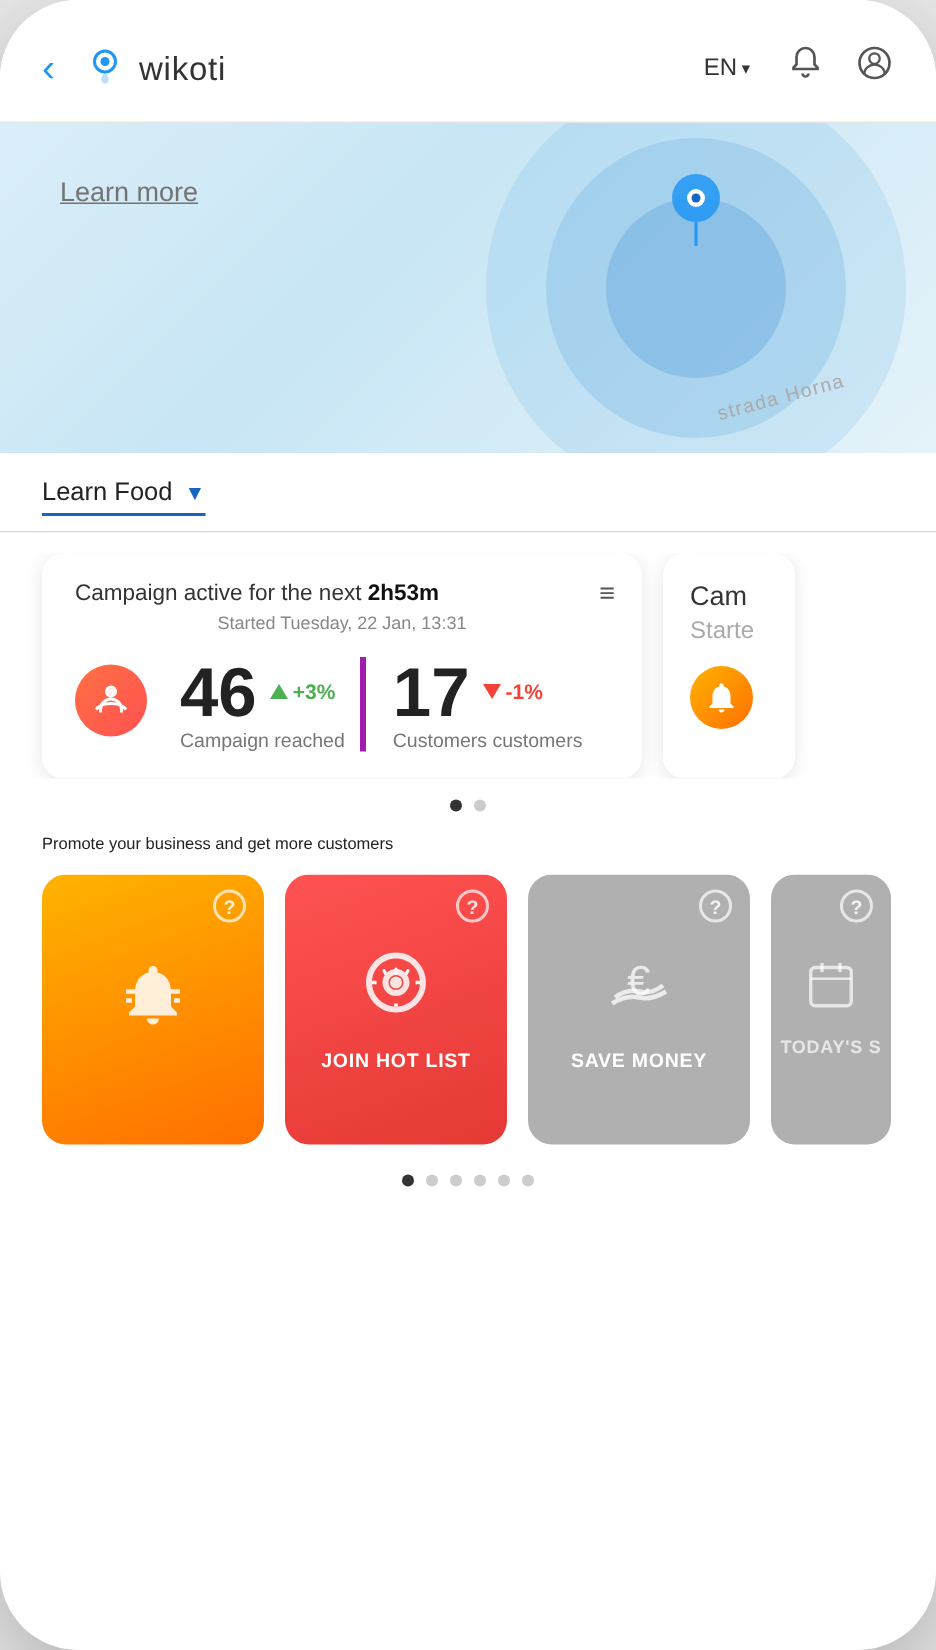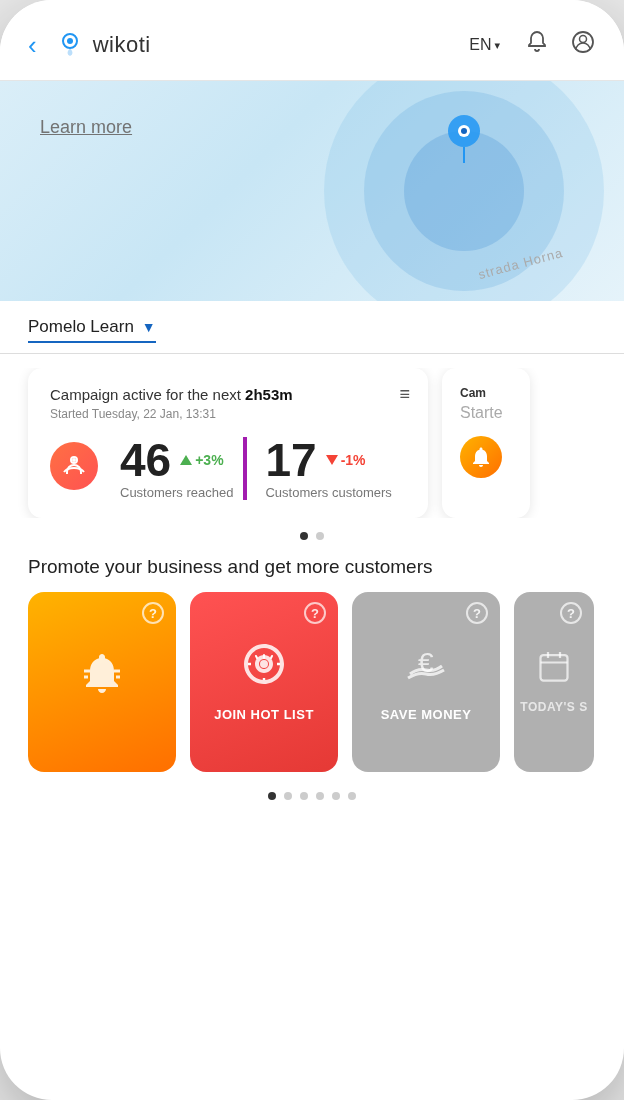--- a/index.html
+++ b/index.html
@@ -226,20 +226,21 @@
       margin-bottom: 4px;
     }
     .campaign-title strong {
       font-weight: 700;
       color: #111;
     }
     .campaign-subtitle {
       font-size: 12px;
       color: #888;
       margin-bottom: 16px;
+      text-align: center;
     }
     .campaign-stats {
       display: flex;
       align-items: flex-start;
       gap: 0;
     }
     .stat-group {
       display: flex;
       flex-direction: column;
       align-items: flex-start;
@@ -305,21 +306,21 @@
     }
     .dot.active {
       background: #333;
     }
     
     .promote-section {
       padding: 8px 28px 0 28px;
       flex: 1;
     }
     .promote-title {
-      font-size: 19px;
+      font-size: 11px;
       font-weight: 500;
       color: #222;
       margin-bottom: 14px;
     }
     .cards-scroll {
       display: flex;
       gap: 14px;
       overflow-x: auto;
       scrollbar-width: none;
       padding-bottom: 10px;
@@ -464,21 +465,21 @@
       </svg>
     </div>
     <div class="map-road-text">strada Horna</div>
     <div class="hello-section">
       <span class="hello-link">Learn more</span>
     </div>
   </div>
 
   <div class="selector-section">
     <div class="selector-label">
-      <span>Pomelo Learn</span>
+      <span>Learn Food</span>
       <span class="selector-chevron">▼</span>
     </div>
   </div>
 
   <div class="campaigns-section">
     <div class="campaigns-scroll">
 
       <div class="campaign-card">
         <div class="campaign-menu">≡</div>
         <div class="campaign-title">
@@ -497,40 +498,40 @@
             <div>
               <div style="display:flex;align-items:center;gap:8px">
                 <span class="stat-number">46</span>
                 <span class="stat-change-up">
                   <svg width="14" height="12" viewBox="0 0 14 12">
                       <path d="M7 1L13 11H1z" fill="#4caf50"></path>
                     </svg>
                   <span>+3%</span>
                 </span>
               </div>
-              <div class="stat-label">Customers reached</div>
+              <div class="stat-label">Campaign reached</div>
             </div>
           </div>
           <div class="stat-group" style="border-left:4px solid #a21caf; padding-left:18px; margin-left:10px;">
             <div style="display:flex;align-items:center;gap:8px">
               <span class="stat-number">17</span>
               <span class="stat-change-down">
                 <svg width="14" height="12" viewBox="0 0 14 12">
                     <path d="M7 11L1 1H13z" fill="#f44336"></path>
                   </svg>
                 <span>-1%</span>
               </span>
             </div>
             <div class="stat-label">Customers customers</div>
           </div>
         </div>
       </div>
 
       <div class="campaign-card-partial">
-        <div style="font-size:12px;color:#333;font-weight:700;">Cam</div>
+        <div style="font-size:18px;color:#333;font-weight:400;">Cam</div>
         <div style="font-size:16px;color:#aaa;margin-top:4px;">Starte</div>
         <div style="margin-top:14px;">
           <div class="stat-icon-circle" style="width:42px;height:42px;background:linear-gradient(135deg,#ffb300,#ff6f00);">
             <svg width="20" height="20" viewBox="0 0 24 24" fill="white">
               <path d="M12 22c1.1 0 2-.9 2-2h-4c0 1.1.9 2 2 2zm6-6v-5c0-3.07-1.63-5.64-4.5-6.32V4c0-.83-.67-1.5-1.5-1.5s-1.5.67-1.5 1.5v.68C7.64 5.36 6 7.92 6 11v5l-2 2v1h16v-1l-2-2z"></path>
             </svg>
           </div>
         </div>
       </div>
     </div>

